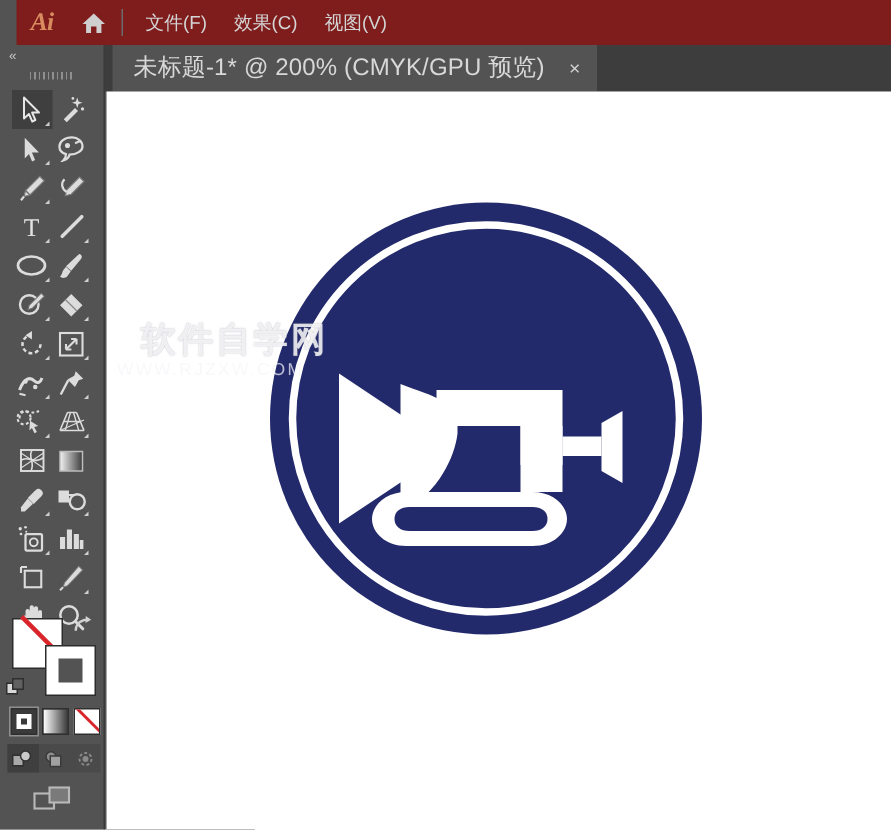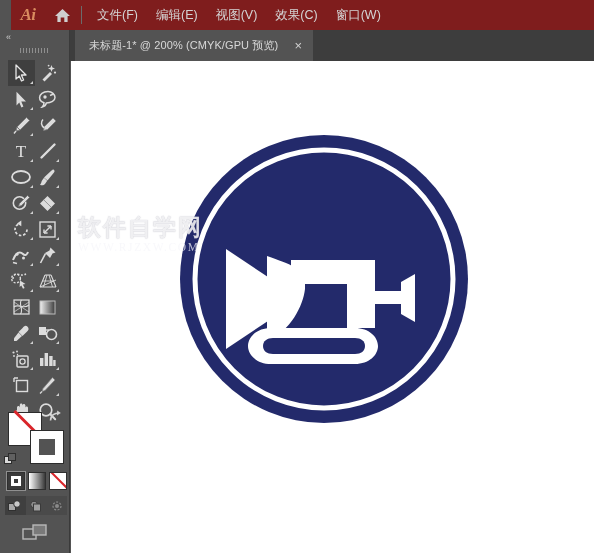--- a/index.html
+++ b/index.html
@@ -36,21 +36,21 @@
   .tabbar {
     position:absolute; left:70px; top:30px; width:524px; height:31px;
     background:#3d3d3d;
   }
   .doc-tab {
     position:absolute; left:5px; top:0; height:31px;
     background:#535353;
     display:flex; align-items:center; padding:0 8px 0 14px;
   }
   .doc-tab-label {
-    font-size:11px; color:#d8d8d8; white-space:nowrap; letter-spacing:0.1px;
+    font-size:16px; color:#d8d8d8; white-space:nowrap; letter-spacing:0.1px;
   }
   .tab-close {
     margin-left:13px; width:14px; height:14px; display:flex;
     align-items:center; justify-content:center;
     font-size:13px; color:#d0d0d0; line-height:1; cursor:pointer;
   }
 
   
   .canvas {
     position:absolute; left:71px; top:61px; width:523px; height:492px;
@@ -60,24 +60,25 @@
   .watermark {
     position:absolute; left:7px; top:154px; width:155px; height:48px;
     pointer-events:none; user-select:none;
   }
   .wm-main {
     font-size:23px; font-weight:bold; letter-spacing:2px;
     color:rgba(255,255,255,0.80);
     font-family:"DejaVu Sans",sans-serif;
     text-shadow:0 0 1px rgba(120,120,140,.6);
     line-height:25px;
+    margin-left:16px;
   }
   .wm-sub {
     font-size:11.5px; letter-spacing:1.6px; color:rgba(245,245,250,0.72);
-    font-family:Liberation Serif, serif; line-height:15px;
+    font-family:Liberation Sans, sans-serif; line-height:15px;
   }
 
   
   .toolpanel {
     position:absolute; left:0; top:30px; width:70px; height:523px;
     background:#535353;
     border-right:1px solid #3a3a3a;
   }
   .tp-header { position:relative; height:14px; }
   .tp-collapse {
@@ -176,24 +177,22 @@
   <div class="menubar">
     <div class="ai-logo">Ai</div>
     <div class="home-btn">
       <svg width="17" height="15" viewBox="0 0 17 15" aria-hidden="true">
         <path d="M8.5 1 L16 8 L13.6 8 L13.6 14 L10.3 14 L10.3 9.6 L6.7 9.6 L6.7 14 L3.4 14 L3.4 8 L1 8 Z" fill="#cfcfcf"></path>
       </svg>
     </div>
     <div class="menu-sep"></div>
     <div class="menu-items">
       <div class="menu-item">文件(F)</div>
-      <div class="menu-item">编辑(E)</div>
+      <div class="menu-item">效果(C)</div>
       <div class="menu-item">视图(V)</div>
-      <div class="menu-item">效果(C)</div>
-      <div class="menu-item">窗口(W)</div>
     </div>
   </div>
 
   <div class="tabbar">
     <div class="doc-tab">
       <span class="doc-tab-label">未标题-1* @ 200% (CMYK/GPU 预览)</span>
       <span class="tab-close">×</span>
     </div>
   </div>
 

